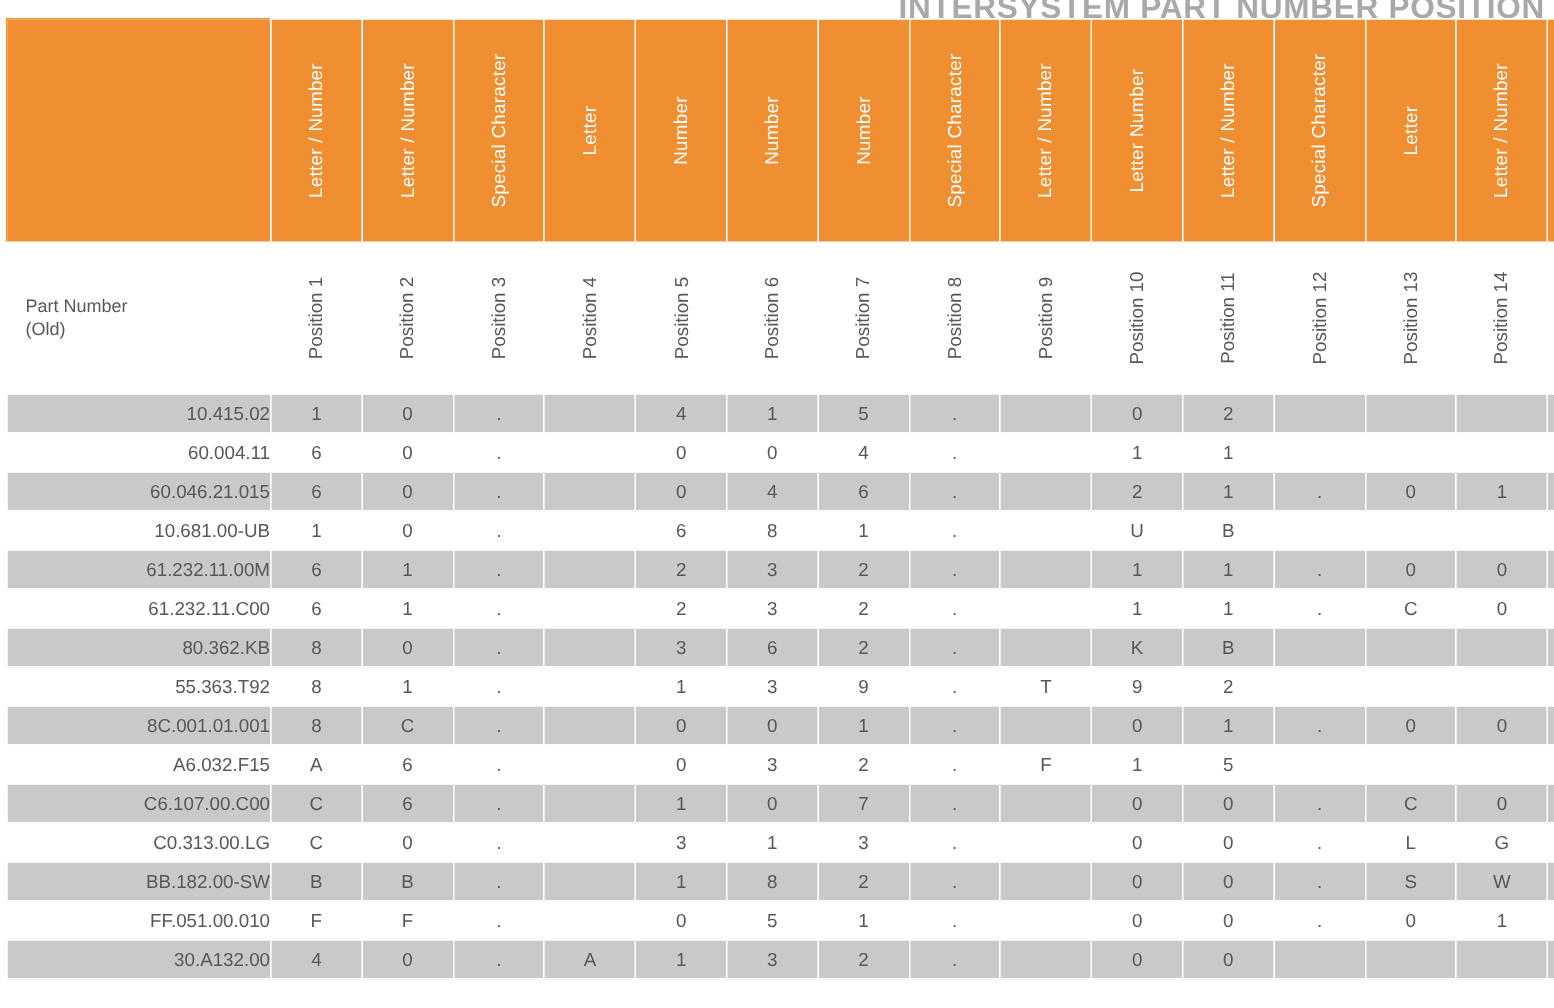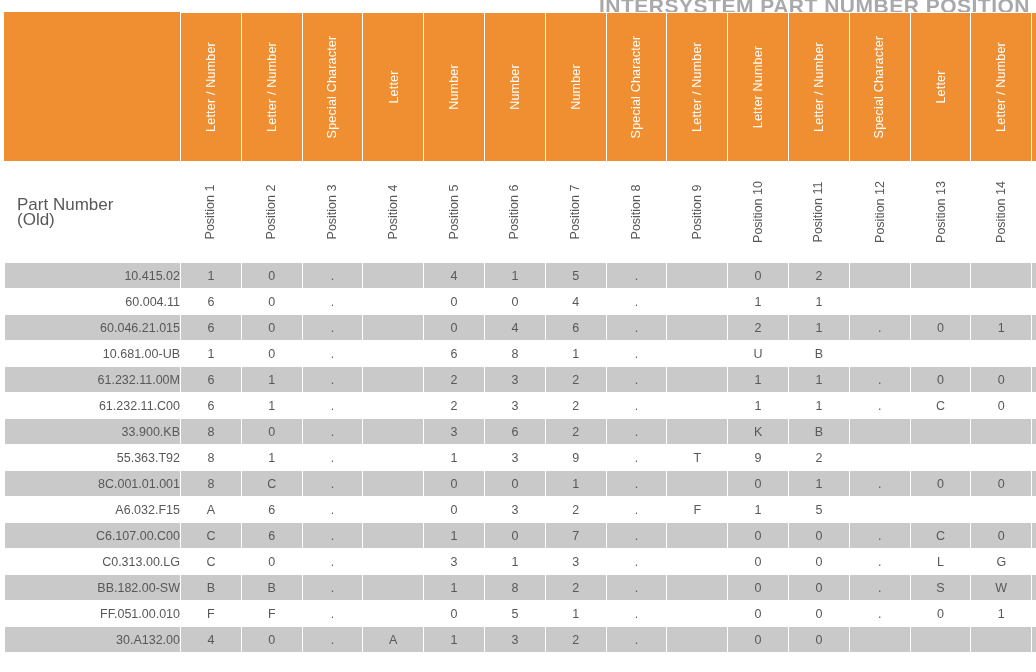--- a/index.html
+++ b/index.html
@@ -86,21 +86,21 @@
     height: 100px;
     text-align: center;
     vertical-align: middle;
     color: #58585a;
     font-size: 12.5px;
     border: 1px solid #ffffff;
   }
   tr.pos-row td.partcol {
     text-align: left;
     padding-left: 12px;
-    font-size: 17px;
+    font-size: 12px;
     line-height: 15px;
     vertical-align: middle;
     background: #ffffff;
   }
   .rot-pos {
     display: inline-block;
     transform: rotate(-90deg);
     white-space: nowrap;
     font-size: 12.5px;
   }
@@ -422,21 +422,21 @@
         <td>.</td>
         <td></td>
         <td>1</td>
         <td>1</td>
         <td>.</td>
         <td>C</td>
         <td>0</td>
         <td>0</td>
       </tr>
       <tr class="data-row shade">
-        <td class="partcol">33.900.KB</td>
+        <td class="partcol">80.362.KB</td>
         <td>8</td>
         <td>0</td>
         <td>.</td>
         <td></td>
         <td>3</td>
         <td>6</td>
         <td>2</td>
         <td>.</td>
         <td></td>
         <td>K</td>

